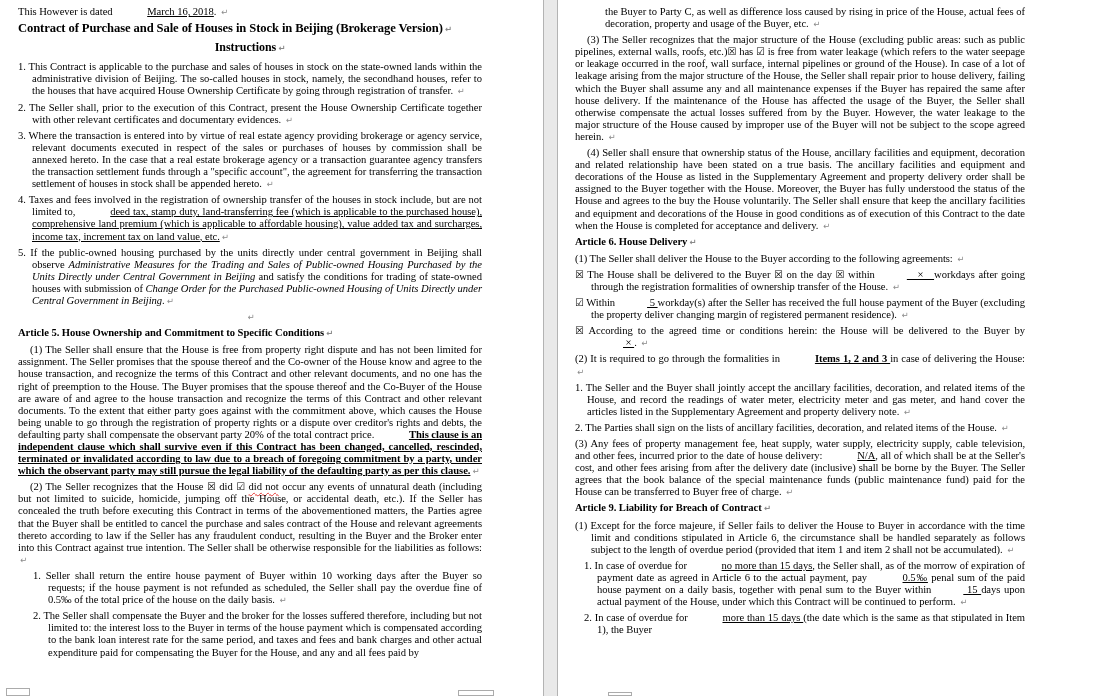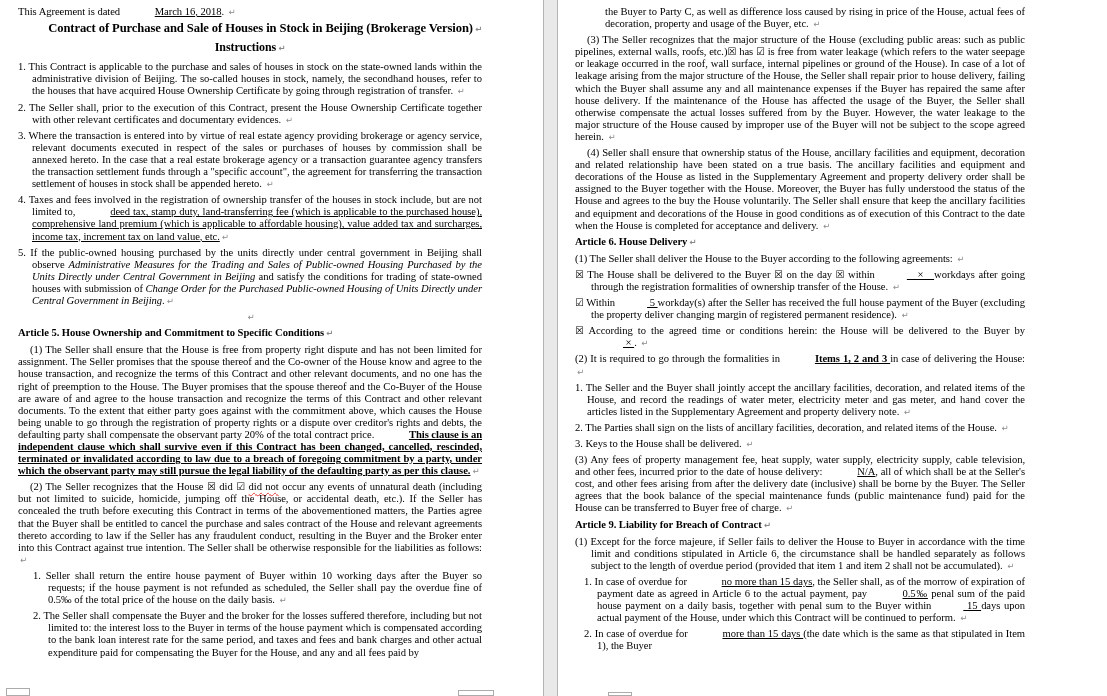--- a/index.html
+++ b/index.html
@@ -7,21 +7,21 @@
     position:relative;width:1107px;height:696px;overflow:hidden;background:#ffffff;
     font-family:"Liberation Serif","DejaVu Serif",serif;font-size:10.6px;line-height:12.1px;
     color:#000;letter-spacing:-0.05px;
   }
   .page{position:absolute;top:0;height:696px;background:#fff;box-sizing:border-box;overflow:hidden;}
   #page-left{left:0;width:543px;padding:6px 61px 0 18px;}
   #page-right{left:558px;width:484px;padding:6px 17px 0 17px;}
   #seam{position:absolute;top:0;left:543px;width:15px;height:696px;background:#e9e9e9;
         border-left:1px solid #b3b3b3;border-right:1px solid #b3b3b3;box-sizing:border-box;}
   .p{margin:0 0 4px 0;text-align:justify;}
-  .t-title{text-align:right;font-weight:bold;font-size:12.6px;letter-spacing:-0.1px;margin:3px 0 6px;}
+  .t-title{text-align:left;font-weight:bold;font-size:12.6px;letter-spacing:-0.1px;margin:3px 0 6px;}
   .t-sub{text-align:center;font-weight:bold;font-size:12px;margin:0 0 7px;}
   .hang14{padding-left:14px;text-indent:-14px;}
   .head{font-weight:bold;text-align:left;margin:3px 0 5px;}
   .ind{text-indent:12px;}
   .sub-item{margin-left:15px;padding-left:15px;text-indent:-15px;}
   .cont{margin-left:30px;}
   .chk{padding-left:16px;text-indent:-16px;}
   .hang12{padding-left:12px;text-indent:-12px;}
   .num2{margin-left:9px;padding-left:13px;text-indent:-13px;}
   .hang16{padding-left:16px;text-indent:-16px;}
@@ -33,21 +33,21 @@
       text-decoration-thickness:1px;text-underline-offset:2px;}
   .cb{font-family:"DejaVu Sans",sans-serif;font-size:10px;}
   .pmark{color:#8a8a8a;font-size:8.5px;font-family:"DejaVu Sans",sans-serif;margin-left:2px;}
   .frag{position:absolute;border:1px solid #ababab;background:#fff;box-sizing:border-box;}
 </style>
 </head>
 <body>
 
 <div id="screen">
   <div id="page-left" class="page">
-      <div class="p"><span>This Agreement is dated </span><span class="u">March 16, 2018</span><span>. </span><span class="pmark">↵</span></div>
+      <div class="p"><span>This However is dated </span><span class="u">March 16, 2018</span><span>. </span><span class="pmark">↵</span></div>
       <div class="p t-title"><span class="b">Contract of Purchase and Sale of Houses in Stock in Beijing (Brokerage Version)</span><span class="pmark">↵</span></div>
       <div class="p t-sub"><span class="b">Instructions</span><span class="pmark">↵</span></div>
       <div class="p hang14"><span>1. This Contract is applicable to the purchase and sales of houses in stock on the state-owned lands within the administrative division of Beijing. The so-called houses in stock, namely, the secondhand houses, refer to the houses that have acquired House Ownership Certificate by going through registration of transfer. </span><span class="pmark">↵</span></div>
       <div class="p hang14"><span>2. The Seller shall, prior to the execution of this Contract, present the House Ownership Certificate together with other relevant certificates and documentary evidences. </span><span class="pmark">↵</span></div>
       <div class="p hang14"><span>3. Where the transaction is entered into by virtue of real estate agency providing brokerage or agency service, relevant documents executed in respect of the sales or purchases of houses by commission shall be annexed hereto. In the case that a real estate brokerage agency or a transaction guarantee agency transfers the transaction settlement funds through a "specific account", the agreement for transferring the transaction settlement of houses in stock shall be appended hereto. </span><span class="pmark">↵</span></div>
       <div class="p hang14"><span>4. Taxes and fees involved in the registration of ownership transfer of the houses in stock include, but are not limited to, </span><span class="u">deed tax, stamp duty, land-transferring fee (which is applicable to the purchased house), comprehensive land premium (which is applicable to affordable housing), value added tax and surcharges, income tax, increment tax on land value, etc.</span><span class="pmark">↵</span></div>
       <div class="p hang14"><span>5. If the public-owned housing purchased by the units directly under central government in Beijing shall observe </span><span class="i">Administrative Measures for the Trading and Sales of Public-owned Housing Purchased by the Units Directly under Central Government in Beijing</span><span> and satisfy the conditions for trading of state-owned houses with submission of </span><span class="i">Change Order for the Purchased Public-owned Housing of Units Directly under Central Government in Beijing</span><span>.</span><span class="pmark">↵</span></div>
       <div class="p center-empty"><span class="pmark">↵</span></div>
       <div class="p head"><span class="b">Article 5. House Ownership and Commitment to Specific Conditions</span><span class="pmark">↵</span></div>
       <div class="p ind"><span>(1) The Seller shall ensure that the House is free from property right dispute and has not been limited for assignment. The Seller promises that the spouse thereof and the Co-owner of the House know and agree to the house transaction, and recognize the terms of this Contract and other relevant documents, and no one has the right of preemption to the House. The Buyer promises that the spouse thereof and the Co-Buyer of the House are aware of and agree to the house transaction and recognize the terms of this Contract and other relevant documents. To the extent that either party goes against with the commitment above, which causes the House being unable to go through the registration of property rights or a dispute over creditor's rights and debts, the defaulting party shall compensate the observant party 20% of the total contract price. </span><span class="b u">This clause is an independent clause which shall survive even if this Contract has been changed, cancelled, rescinded, terminated or invalidated according to law due to a breach of foregoing commitment by a party, under which the observant party may still pursue the legal liability of the defaulting party as per this clause.</span><span class="pmark">↵</span></div>
@@ -61,21 +61,20 @@
       <div class="p ind"><span>(3) The Seller recognizes that the major structure of the House (excluding public areas: such as public pipelines, external walls, roofs, etc.)</span><span class="cb">☒</span><span> has </span><span class="cb">☑</span><span> is free from water leakage (which refers to the water seepage or leakage occurred in the roof, wall surface, internal pipelines or ground of the House). In case of a lot of leakage arising from the major structure of the House, the Seller shall repair prior to house delivery, failing which the Buyer shall assume any and all maintenance expenses if the Buyer has repaired the same after house delivery. If the maintenance of the House has affected the usage of the Buyer, the Seller shall otherwise compensate the actual losses suffered from by the Buyer. However, the water leakage to the major structure of the House caused by improper use of the Buyer will not be subject to the scope agreed herein. </span><span class="pmark">↵</span></div>
       <div class="p ind"><span>(4) Seller shall ensure that ownership status of the House, ancillary facilities and equipment, decoration and related relationship have been stated on a true basis. The ancillary facilities and equipment and decorations of the House as listed in the Supplementary Agreement and property delivery order shall be assigned to the Buyer together with the House. Moreover, the Buyer has fully understood the status of the House and agrees to the buy the House voluntarily. The Seller shall ensure that keep the ancillary facilities and equipment and decorations of the House in good conditions as of execution of this Contract to the date when the House is completed for acceptance and delivery. </span><span class="pmark">↵</span></div>
       <div class="p head"><span class="b">Article 6. House Delivery</span><span class="pmark">↵</span></div>
       <div class="p"><span>(1) The Seller shall deliver the House to the Buyer according to the following agreements: </span><span class="pmark">↵</span></div>
       <div class="p chk"><span class="cb">☒</span><span> The House shall be delivered to the Buyer </span><span class="cb">☒</span><span> on the day </span><span class="cb">☒</span><span> within</span><span class="u">&nbsp;&nbsp;&nbsp;×&nbsp;&nbsp;&nbsp;</span><span>workdays after going through the registration formalities of ownership transfer of the House. </span><span class="pmark">↵</span></div>
       <div class="p chk"><span class="cb">☑</span><span> Within</span><span class="u">&nbsp;5&nbsp;</span><span>workday(s) after the Seller has received the full house payment of the Buyer (excluding the property deliver changing margin of registered permanent residence). </span><span class="pmark">↵</span></div>
       <div class="p chk"><span class="cb">☒</span><span> According to the agreed time or conditions herein: the House will be delivered to the Buyer by </span><span class="u">&nbsp;×&nbsp;</span><span>. </span><span class="pmark">↵</span></div>
       <div class="p"><span>(2) It is required to go through the formalities in </span><span class="b u">Items 1, 2 and 3 </span><span>in case of delivering the House: </span><span class="pmark">↵</span></div>
       <div class="p hang12"><span>1. The Seller and the Buyer shall jointly accept the ancillary facilities, decoration, and related items of the House, and record the readings of water meter, electricity meter and gas meter, and hand cover the articles listed in the Supplementary Agreement and property delivery note. </span><span class="pmark">↵</span></div>
       <div class="p hang12"><span>2. The Parties shall sign on the lists of ancillary facilities, decoration, and related items of the House. </span><span class="pmark">↵</span></div>
-      <div class="p hang12"><span>3. Keys to the House shall be delivered. </span><span class="pmark">↵</span></div>
       <div class="p"><span>(3) Any fees of property management fee, heat supply, water supply, electricity supply, cable television, and other fees, incurred prior to the date of house delivery: </span><span class="u">N/A</span><span>, all of which shall be at the Seller's cost, and other fees arising from after the delivery date (inclusive) shall be borne by the Buyer. The Seller agrees that the book balance of the special maintenance funds (public maintenance fund) paid for the House can be transferred to Buyer free of charge. </span><span class="pmark">↵</span></div>
       <div class="p head"><span class="b">Article 9. Liability for Breach of Contract</span><span class="pmark">↵</span></div>
       <div class="p hang16"><span>(1) Except for the force majeure, if Seller fails to deliver the House to Buyer in accordance with the time limit and conditions stipulated in Article 6, the circumstance shall be handled separately as follows subject to the length of overdue period (provided that item 1 and item 2 shall not be accumulated). </span><span class="pmark">↵</span></div>
       <div class="p num2"><span>1. In case of overdue for </span><span class="u">no more than 15 days</span><span>, the Seller shall, as of the morrow of expiration of payment date as agreed in Article 6 to the actual payment, pay </span><span class="u">0.5‰</span><span> penal sum of the paid house payment on a daily basis, together with penal sum to the Buyer within</span><span class="u">&nbsp;15&nbsp;</span><span>days upon actual payment of the House, under which this Contract will be continued to perform. </span><span class="pmark">↵</span></div>
       <div class="p num2"><span>2. In case of overdue for </span><span class="u">more than 15 days </span><span>(the date which is the same as that stipulated in Item 1), the Buyer</span></div>
     </div>
 <div class="frag" style="left: 6px; top: 688px; width: 24px; height: 8px;"></div>
     <div class="frag" style="left: 458px; top: 690px; width: 36px; height: 6px;"></div>
     <div class="frag" style="left: 608px; top: 692px; width: 24px; height: 4px;"></div>
   </div>

